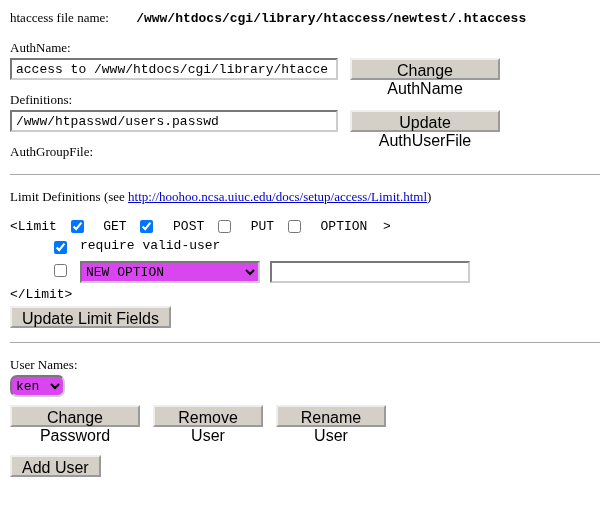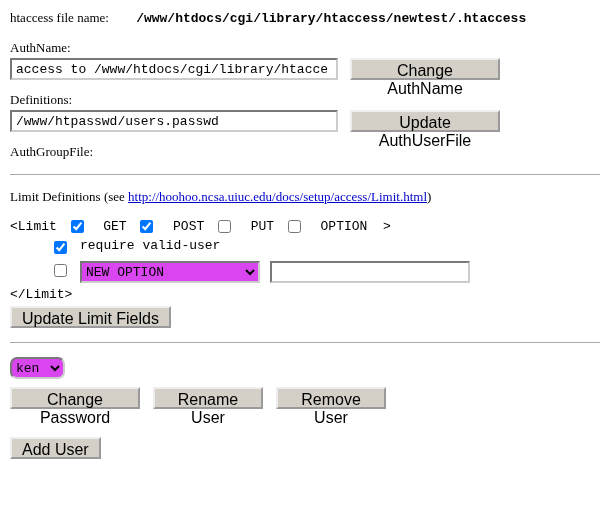--- a/index.html
+++ b/index.html
@@ -141,24 +141,25 @@
   </div>
 
   <div class="limit-line">&lt;/Limit&gt;</div>
 
   <button class="btn">Update Limit Fields</button>
 </div>
 
 <hr class="sep">
 
 <div>
+  <div class="field-label">User Names:</div>
   <select class="sel sel-small">
     <option>ken</option>
   </select>
   <div class="userbtns">
     <button class="btn" style="width:130px">Change Password</button>
+    <button class="btn" style="width:110px">Remove User</button>
     <button class="btn" style="width:110px">Rename User</button>
-    <button class="btn" style="width:110px">Remove User</button>
   </div>
   <div style="margin-top:28px">
     <button class="btn">Add User</button>
   </div>
 </div>
 
 </body></html>

